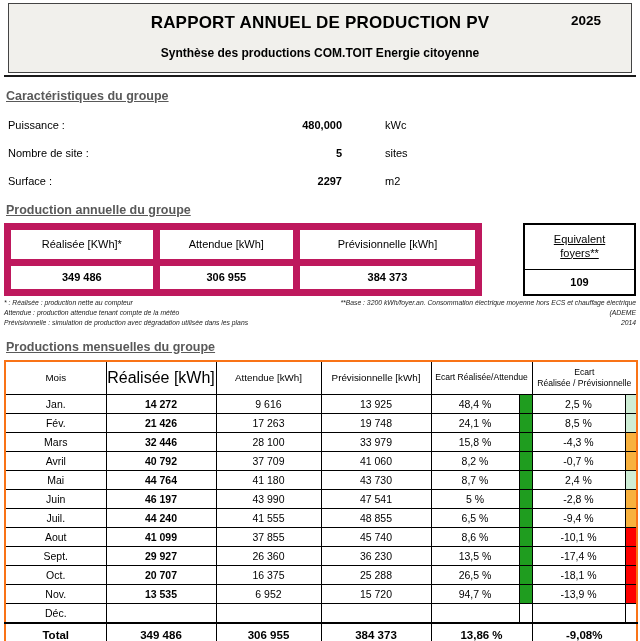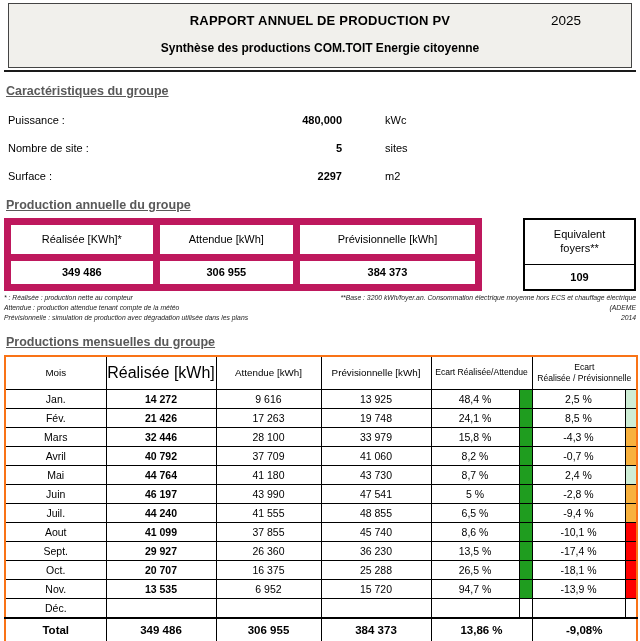--- a/index.html
+++ b/index.html
@@ -5,22 +5,22 @@
   * { margin: 0; padding: 0; box-sizing: border-box; }
   html, body { width: 640px; height: 641px; background: #fff; overflow: hidden; }
   body { font-family: "Liberation Sans", sans-serif; color: #000; }
   .page { padding: 3px 4px 0 4px; }
 
   
   .header-box {
     margin: 0 4px; border: 1px solid #444; background: var(--header-background, #f1f0ec);
     padding: 9px 10px 12px 10px; position: relative;
   }
-  .title-line { text-align: center; font-weight: bold; font-size: 13px; letter-spacing: .2px; }
-  .year { position: absolute; right: 50px; top: 9px; font-weight: normal; font-size: 13.5px; }
+  .title-line { text-align: center; font-weight: bold; font-size: 17px; letter-spacing: .2px; }
+  .year { position: absolute; right: 30px; top: 9px; font-weight: bold; font-size: 13.5px; }
   .subtitle { text-align: center; font-weight: bold; font-size: 12px; margin-top: 13px; }
   .top-rule { border-top: 2px solid #1a1a1a; margin: 2px 0 0 0; }
 
   
   .section-heading {
     color: var(--heading-text, #595959); font-weight: bold; font-size: 12.5px;
     text-decoration: underline; margin: 12px 0 0 2px;
   }
 
   
@@ -32,21 +32,21 @@
 
   
   .annual-wrap { display: flex; justify-content: space-between; margin-top: 6px; }
   table { border-collapse: collapse; }
   .annual-table { width: 478px; border: 2px solid #000; }
   .annual-table th, .annual-table td { border: 7px solid #be185d; text-align: center; font-size: 11px; }
   .annual-table th { font-weight: normal; height: 31px; }
   .annual-table td { font-weight: bold; height: 26px; }
   .equiv-table { width: 113px; border: 2px solid #000; }
   .equiv-table th, .equiv-table td { border: 1px solid #000; text-align: center; font-size: 11px; }
-  .equiv-table th { font-weight: normal; height: 31px; line-height: 1.25; padding: 8px; }
+  .equiv-table th { font-weight: normal; height: 31px; line-height: 1.25; padding: 8px; text-decoration: underline; }
   .equiv-table td { font-weight: bold; height: 26px; }
 
   .footnotes { display: flex; justify-content: space-between; margin-top: 2px; }
   .footnote-left { font-style: italic; font-size: 6.8px; line-height: 1.45; color: #222; }
   .footnote-right { font-style: italic; font-size: 6.8px; line-height: 1.45; color: #222; text-align: right; max-width: 310px; }
 
   
   .monthly-table { width: 632px; border: 2px solid #f97316; margin-top: 6px; table-layout: fixed; }
   .monthly-table th, .monthly-table td { border: 1px solid #000; text-align: center; overflow: hidden; }
   .monthly-table th { font-weight: normal; font-size: 9.8px; height: 34px; }

